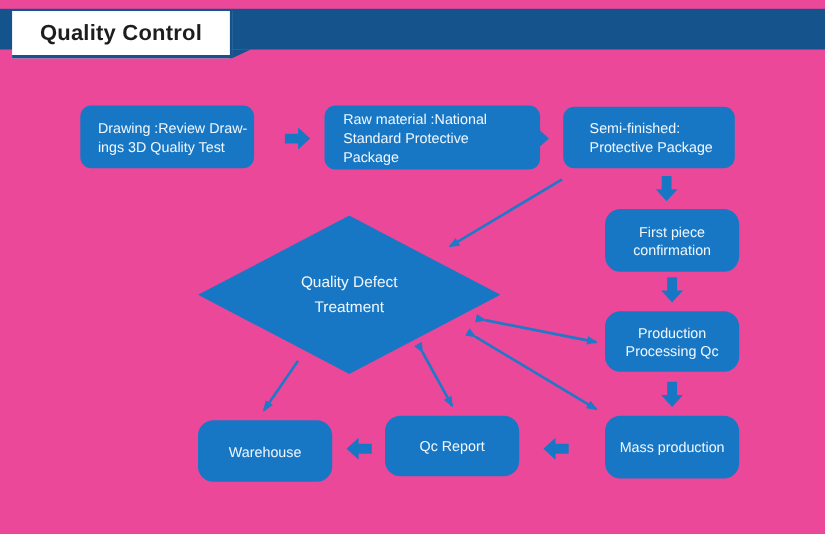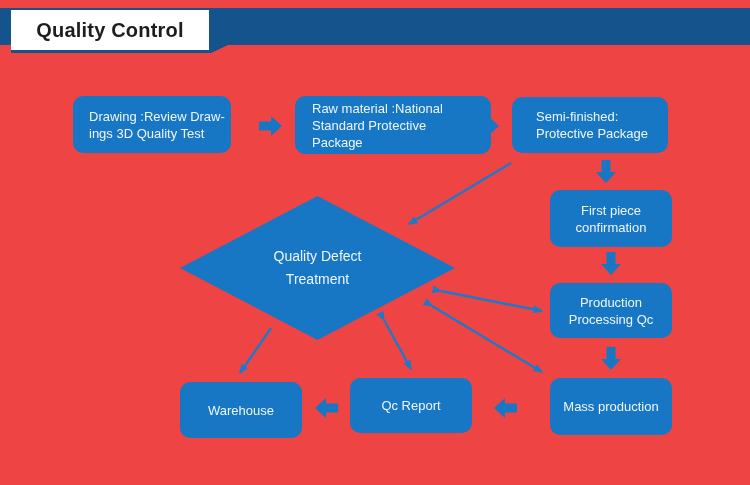--- a/index.html
+++ b/index.html
@@ -1,19 +1,19 @@
 <!DOCTYPE html>
 <html><head>
 <meta charset="utf-8">
 <style>
   html,body{margin:0;padding:0;background:#ffffff;}
   .stage{
     position:relative;
     width:750px;height:485px;
-    background:#ef4444;
+    background:#ec4899;
     font-family:"Liberation Sans", sans-serif;
     overflow:hidden;
   }
   
   .banner{
     position:absolute;left:0;top:8px;width:750px;height:37px;
     background:#14538C;
   }
   .title-box{
     position:absolute;left:11px;top:10px;width:198px;height:40px;
@@ -34,21 +34,21 @@
   .node{
     position:absolute;
     background:#1877C5;
     border-radius:10px;
     color:#EFF6FC;
     font-size:13px;line-height:17px;
     display:flex;flex-direction:column;justify-content:center;
     box-sizing:border-box;
   }
   .node.left{align-items:flex-start;text-align:left;}
-  .node.center{align-items:center;text-align:center;}
+  .node.center{align-items:center;text-align:center;border-radius:14px;}
   #n-drawing   {left:73px; top:96px; width:158px;height:57px;padding-left:16px;padding-right:6px;}
   #n-raw       {left:295px;top:96px; width:196px;height:58px;padding-left:17px;padding-right:6px;}
   #n-semi      {left:512px;top:97px; width:156px;height:56px;padding-left:24px;padding-right:16px;}
   #n-first     {left:550px;top:190px;width:122px;height:57px;}
   #n-production{left:550px;top:283px;width:122px;height:55px;}
   #n-mass      {left:550px;top:378px;width:122px;height:57px;}
   #n-qcreport  {left:350px;top:378px;width:122px;height:55px;}
   #n-warehouse {left:180px;top:382px;width:122px;height:56px;}
   
   .diamond{

